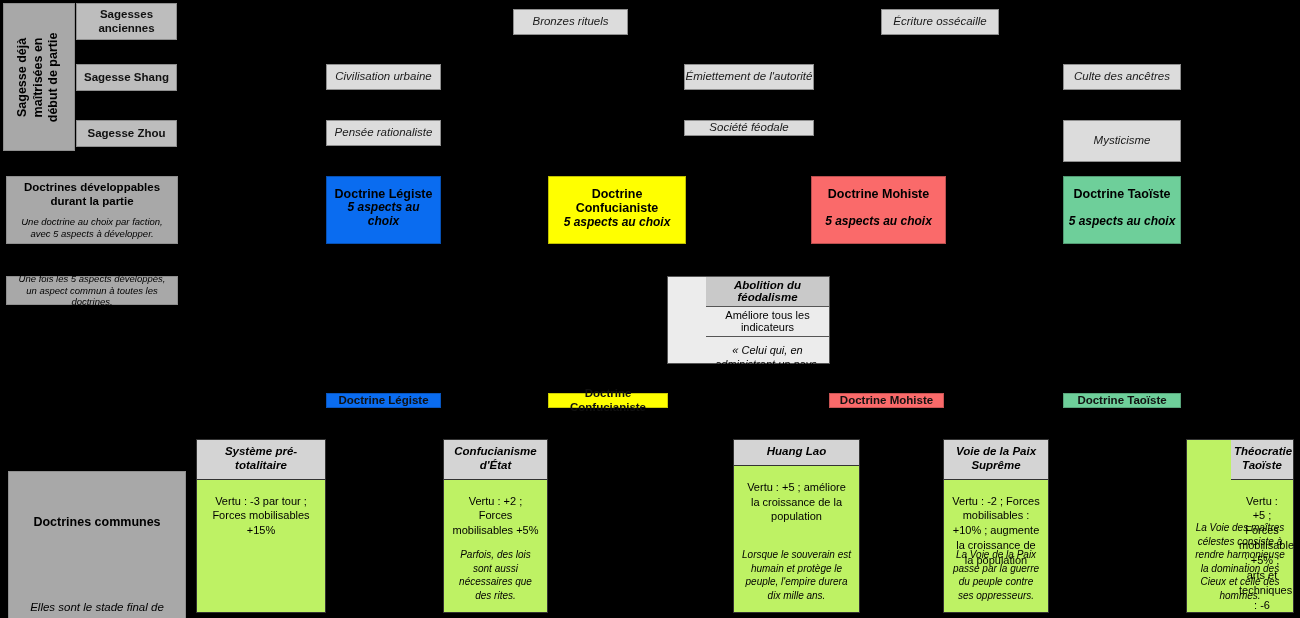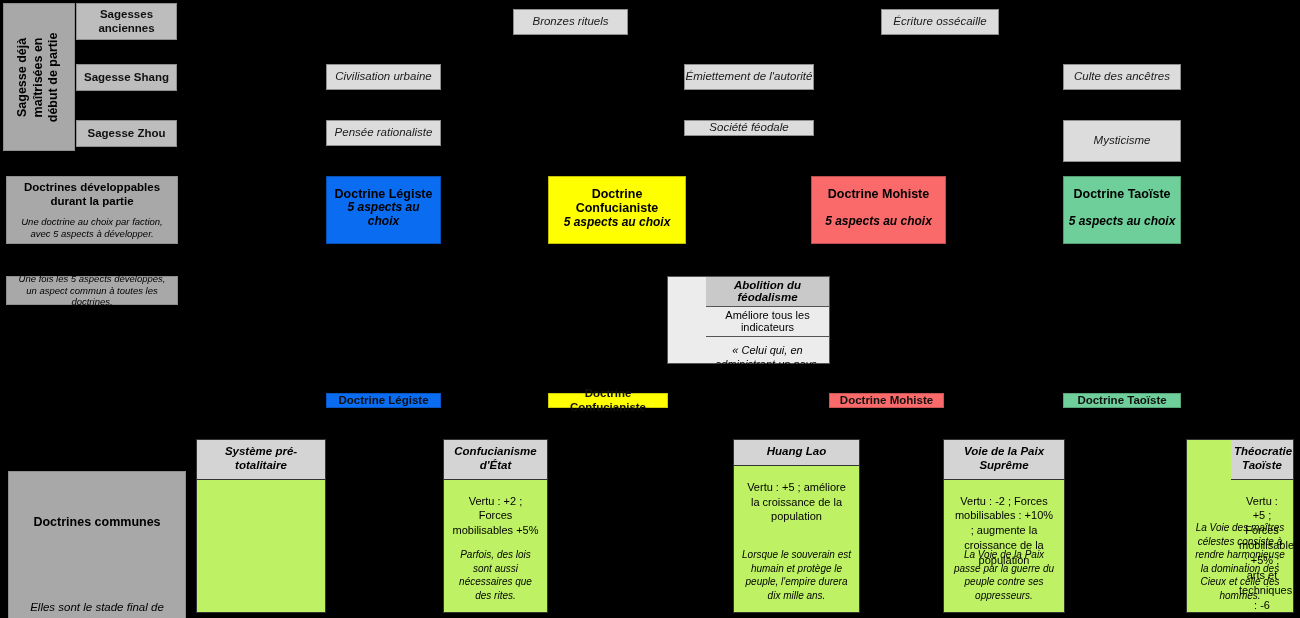--- a/index.html
+++ b/index.html
@@ -190,35 +190,36 @@
     <span>Doctrine Taoïste</span>
   </div>
 
   <div class="bigcard" style="left:8px;top:439px;width:178px;height:220px;margin-top:32px;">
     <div class="bname">Doctrines communes</div>
     <div class="bdesc">Elles sont le stade final de l'évolution idéologique. Votre doctrine de départ vous laisse le choix entre deux doctrines communes.</div>
   </div>
 
   <div class="card" style="left:196px;top:439px;width:130px;height:174px;">
     <div class="chead">Système pré-totalitaire</div>
+    <div class="cbody">Vertu : -3 par tour ; Forces mobilisables +15%</div>
   </div>
 
   <div class="card" style="left:443px;top:439px;width:105px;height:174px;">
     <div class="chead">Confucianisme d'État</div>
     <div class="cbody">Vertu : +2 ; Forces mobilisables +5%</div>
     <div class="cquote">Parfois, des lois sont aussi nécessaires que des rites.</div>
   </div>
 
   <div class="card" style="left:685px;top:439px;width:127px;height:174px;margin-left:48px;">
     <div class="chead">Huang Lao</div>
     <div class="cbody">Vertu : +5 ; améliore la croissance de la population</div>
     <div class="cquote">Lorsque le souverain est humain et protège le peuple, l'empire durera dix mille ans.</div>
   </div>
 
-  <div class="card" style="left:943px;top:439px;width:122px;height:174px;">
+  <div class="card" style="left:943px;top:439px;width:106px;height:174px;">
     <div class="chead">Voie de la Paix Suprême</div>
     <div class="cbody">Vertu : -2 ; Forces mobilisables : +10% ; augmente la croissance de la population</div>
     <div class="cquote">La Voie de la Paix passe par la guerre du peuple contre ses oppresseurs.</div>
   </div>
 
   <div class="card" style="left:1186px;top:439px;width:108px;height:174px;padding-left:44px;">
     <div class="chead">Théocratie Taoïste</div>
     <div class="cbody">Vertu : +5 ; Forces mobilisables : +5% ; arts et techniques : -6</div>
     <div class="cquote">La Voie des maîtres célestes consiste à rendre harmonieuse la domination des Cieux et celle des hommes.</div>
   </div>

